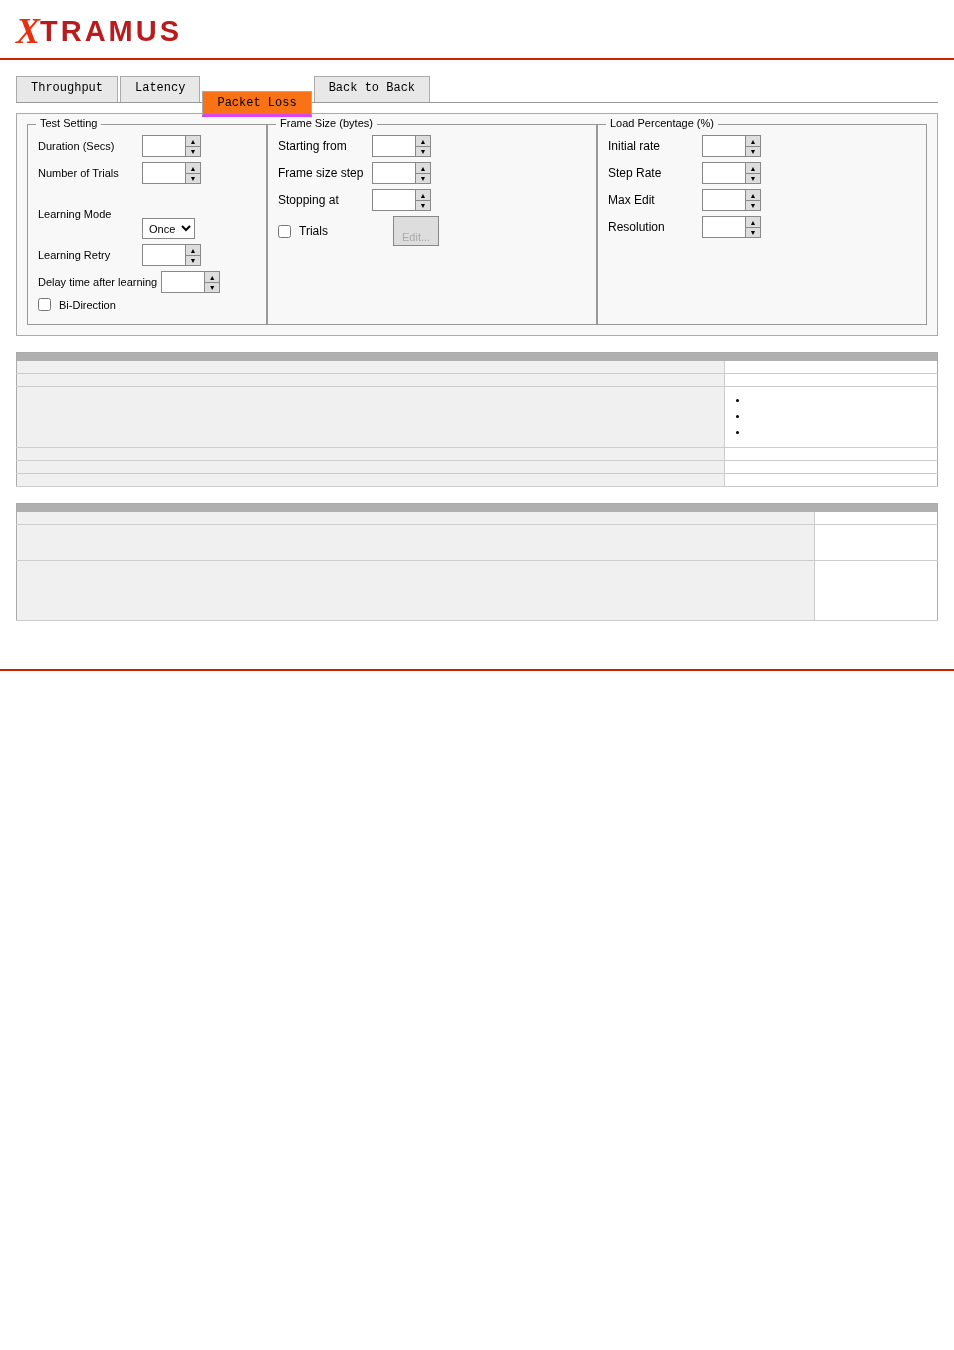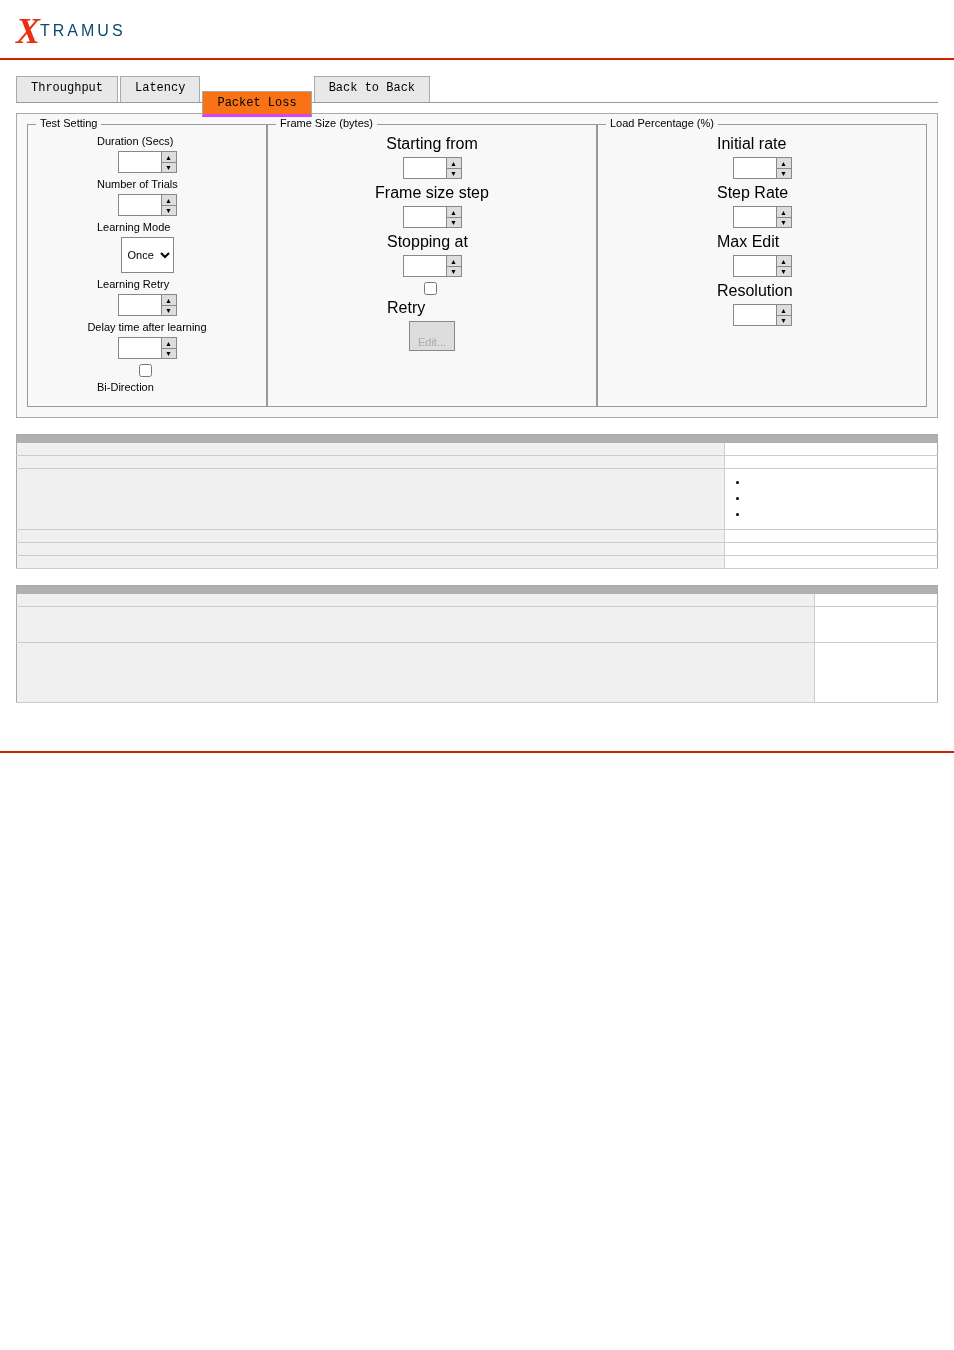--- a/index.html
+++ b/index.html
@@ -18,23 +18,23 @@
       align-items: center;
     }
     .logo-x {
       font-size: 36px;
       font-weight: bold;
       color: #e83010;
       font-style: italic;
       font-family: Georgia, serif;
     }
     .logo-rest {
-      font-size: 16px;
-      font-weight: normal;
-      color: #0c4a6e;
+      font-size: 29px;
+      font-weight: bold;
+      color: #b91c1c;
       letter-spacing: 3px;
       font-family: Arial, sans-serif;
     }
 
     
     .main {
       padding: 16px;
     }
 
     
@@ -85,28 +85,27 @@
       padding: 0 4px;
       font-size: 11px;
     }
 
     
     .form-row {
       display: flex;
       align-items: center;
       margin-bottom: 5px;
       gap: 4px;
-      flex-direction: column;
     }
     .form-label {
       font-size: 11px;
       min-width: 100px;
     }
     .form-label-short {
-      font-size: 16px;
+      font-size: 12px;
       min-width: 90px;
     }
 
     
     .spin-wrap {
       display: flex;
       align-items: stretch;
       border: 1px solid #888;
       background: #fff;
     }
@@ -139,21 +138,22 @@
     .spin-btn + .spin-btn {
       border-top: 1px solid #888;
     }
 
     
     .form-select {
       font-size: 11px;
       border: 1px solid #888;
       background: #fff;
       padding: 1px 2px;
-      height: 36px;
+      height: 21px;
+      margin-top: 29px;
     }
 
     
     .form-checkbox {
       margin-right: 4px;
     }
 
     
     .edit-btn {
       font-size: 11px;
@@ -324,21 +324,21 @@
           <input class="spin-input" type="text" style="">
           <div class="spin-btns">
             <button class="spin-btn">▲</button>
             <button class="spin-btn">▼</button>
           </div>
         </div>
       </div>
 
       <div class="form-row" style="margin-top:4px;">
         <input type="checkbox" class="form-checkbox" style="">
-        <span class="form-label-short">Retry</span>
+        <span class="form-label-short">Trials</span>
         <button class="edit-btn" disabled="">Edit...</button>
       </div>
 
     </div>
 
     <div class="group-box" style="min-width:200px;">
       <span class="group-box-title">Load Percentage (%)</span>
 
       <div class="form-row">
         <span class="form-label-short">Initial rate</span>

